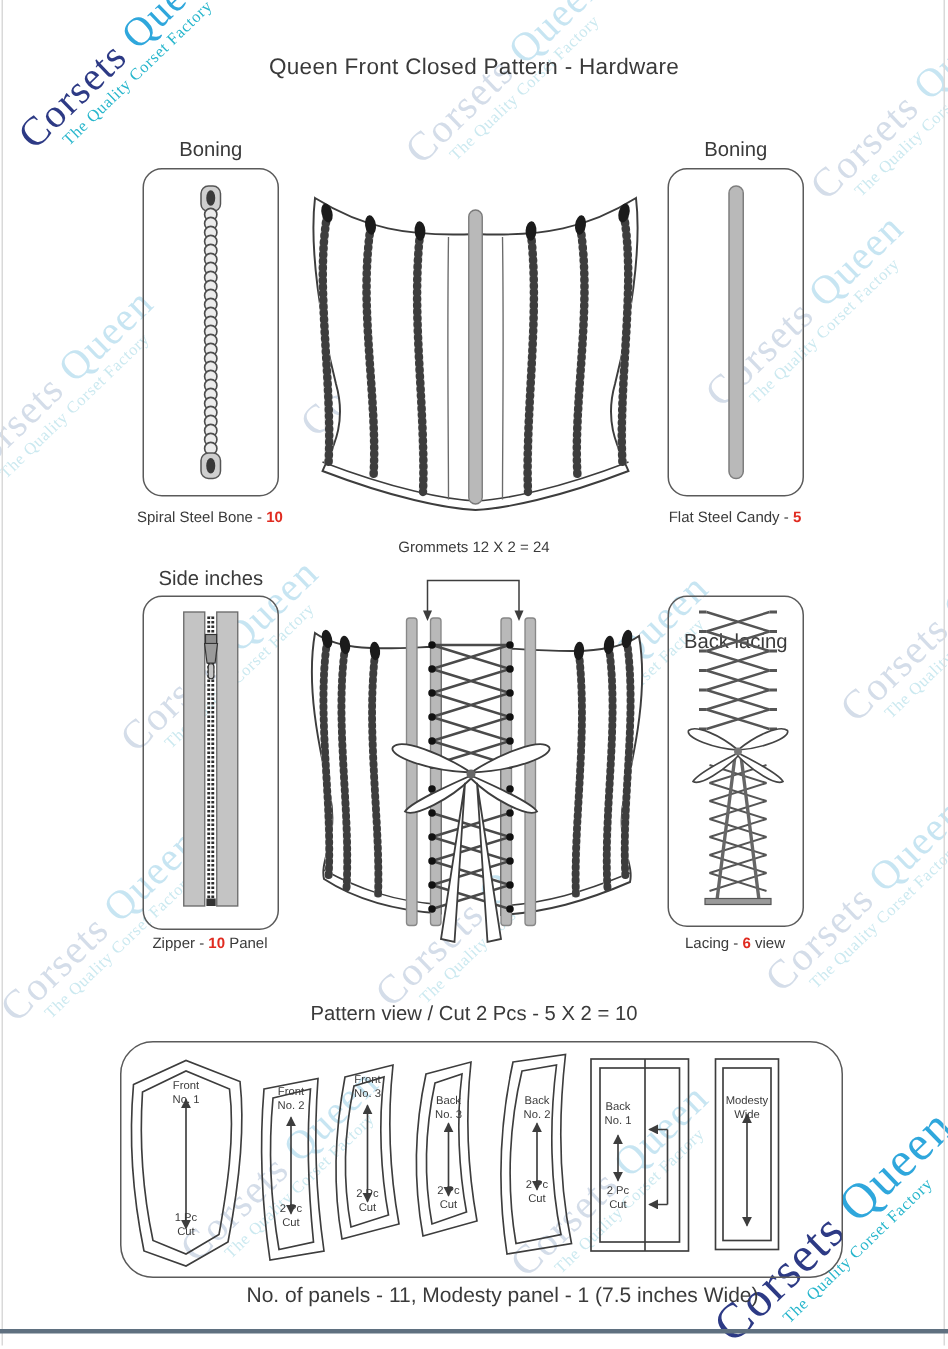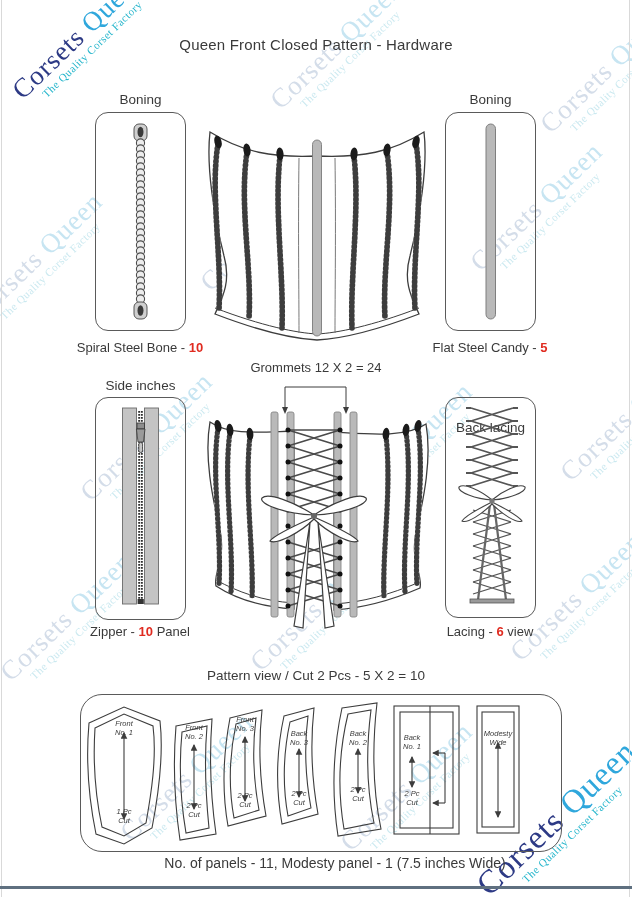--- a/index.html
+++ b/index.html
@@ -2,21 +2,21 @@
 <html><head>
 <meta charset="utf-8">
 <style>
   html,body{margin:0;padding:0;background:#fff;}
   body{width:632px;height:899px;position:relative;overflow:hidden;
        font-family:"Liberation Sans", sans-serif;color:#3a3a3a;}
   .abs{position:absolute;}
   .ctr{text-align:center;}
   .title{font-size:15px;letter-spacing:.2px;}
   .heading{font-size:13.5px;}
-  .caption{font-size:13px;white-space:nowrap;}
+  .caption{font-size:10px;white-space:nowrap;}
   .caption .red{color:#e02b20;font-weight:bold;}
   .boxframe{border:1px solid #5a5a5a;border-radius:13px;background:rgba(255,255,255,.0);}
   .pattern-box{border:1px solid #5a5a5a;border-radius:22px;}
   .pc-label{font-size:7.5px;line-height:9px;text-align:center;color:#3a3a3a;}
   .footer{font-size:14px;}
   
   .wm{position:absolute;pointer-events:none;transform:rotate(-44deg);
       font-family:"Liberation Serif", serif;text-align:center;white-space:nowrap;}
   .wm .l1{font-size:27px;letter-spacing:1px;}
   .wm .tag{font-size:11px;margin-top:-2px;letter-spacing:.5px;}
@@ -349,21 +349,21 @@
   <span>Panel</span>
 </div>
 <div class="abs ctr caption" style="left:405px;top:624px;width:170px;">
   <span>Lacing  -</span>
   <span class="red">6</span>
   <span>view</span>
 </div>
 
 <div class="abs ctr heading" style="left:0;top:668px;width:632px;">Pattern view / Cut 2 Pcs - 5 X 2 = 10</div>
 
-<div class="abs pattern-box" style="left:80px;top:694px;width:480px;height:156px;font-style:italic;">
+<div class="abs pattern-box" style="left:80px;top:694px;width:480px;height:156px;">
   <svg class="abs" style="left:0;top:0;" width="480" height="156" viewBox="0 0 480 156">
     <defs>
       <marker id="ah" markerWidth="7" markerHeight="7" refX="5.2" refY="3" orient="auto-start-reverse">
         <path d="M0,0 L6,3 L0,6 Z" fill="#3d3d3d"></path>
       </marker>
     </defs>
     <g fill="none" stroke="#3d3d3d" stroke-width="1.1">
 
       <path d="M8,28 L43,12 L79,26 C83,62 77,102 71,133 L43,149 L15,139 C7,100 5,62 8,28 Z"></path>
       <path d="M14,33 L43,19 L72,31 C76,63 70,100 65,128 L43,141 L21,132 C14,99 12,64 14,33 Z"></path>

